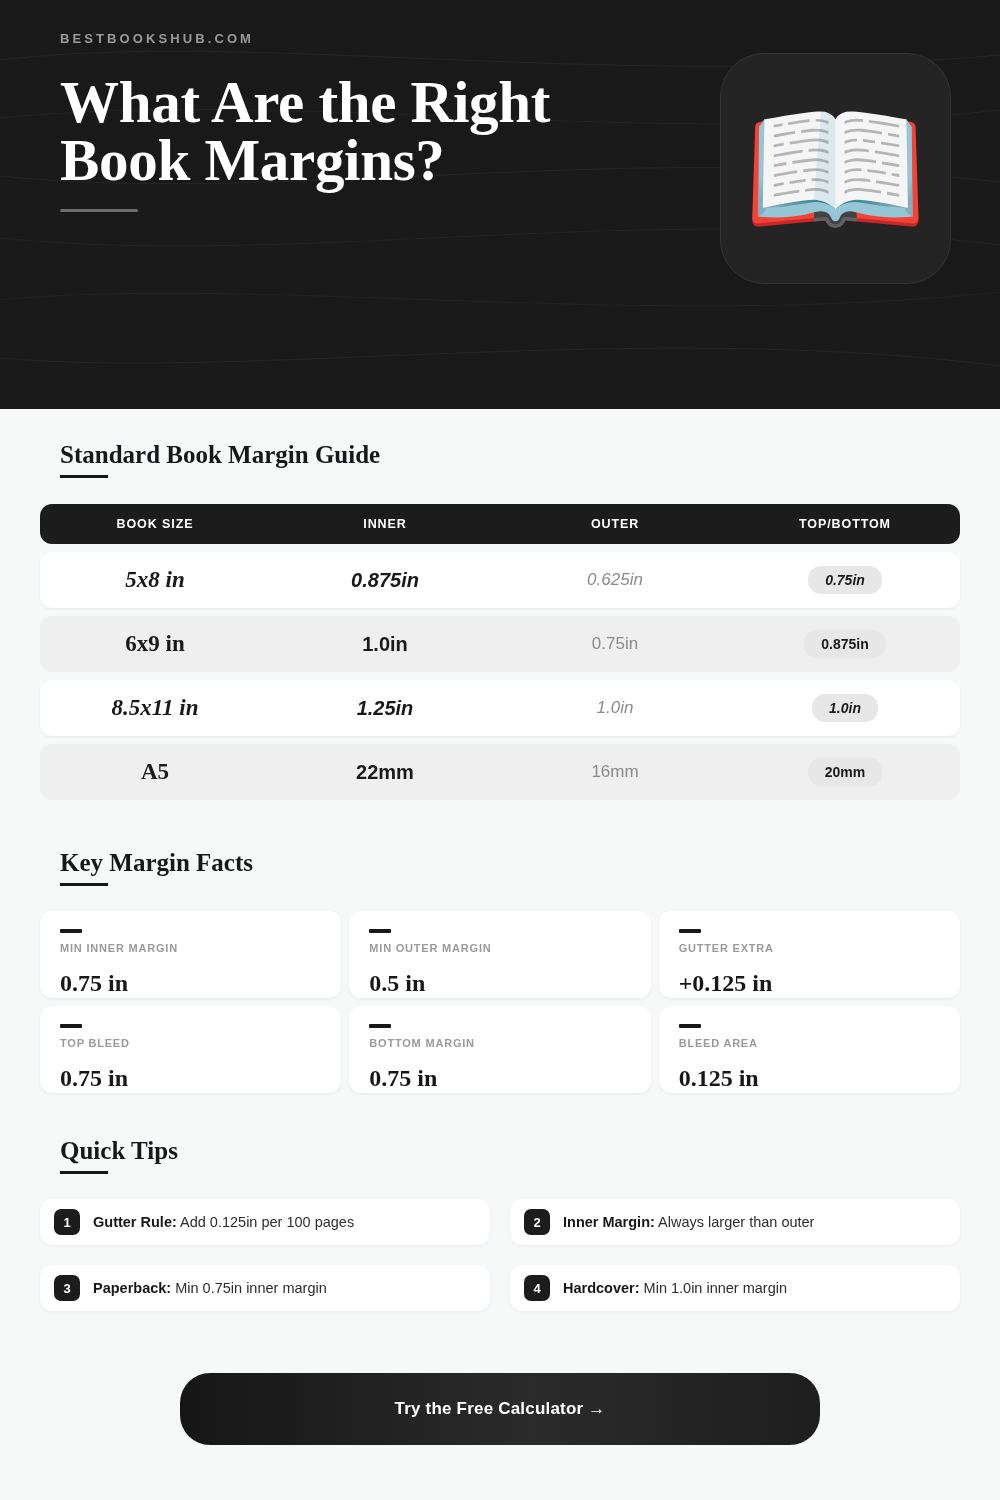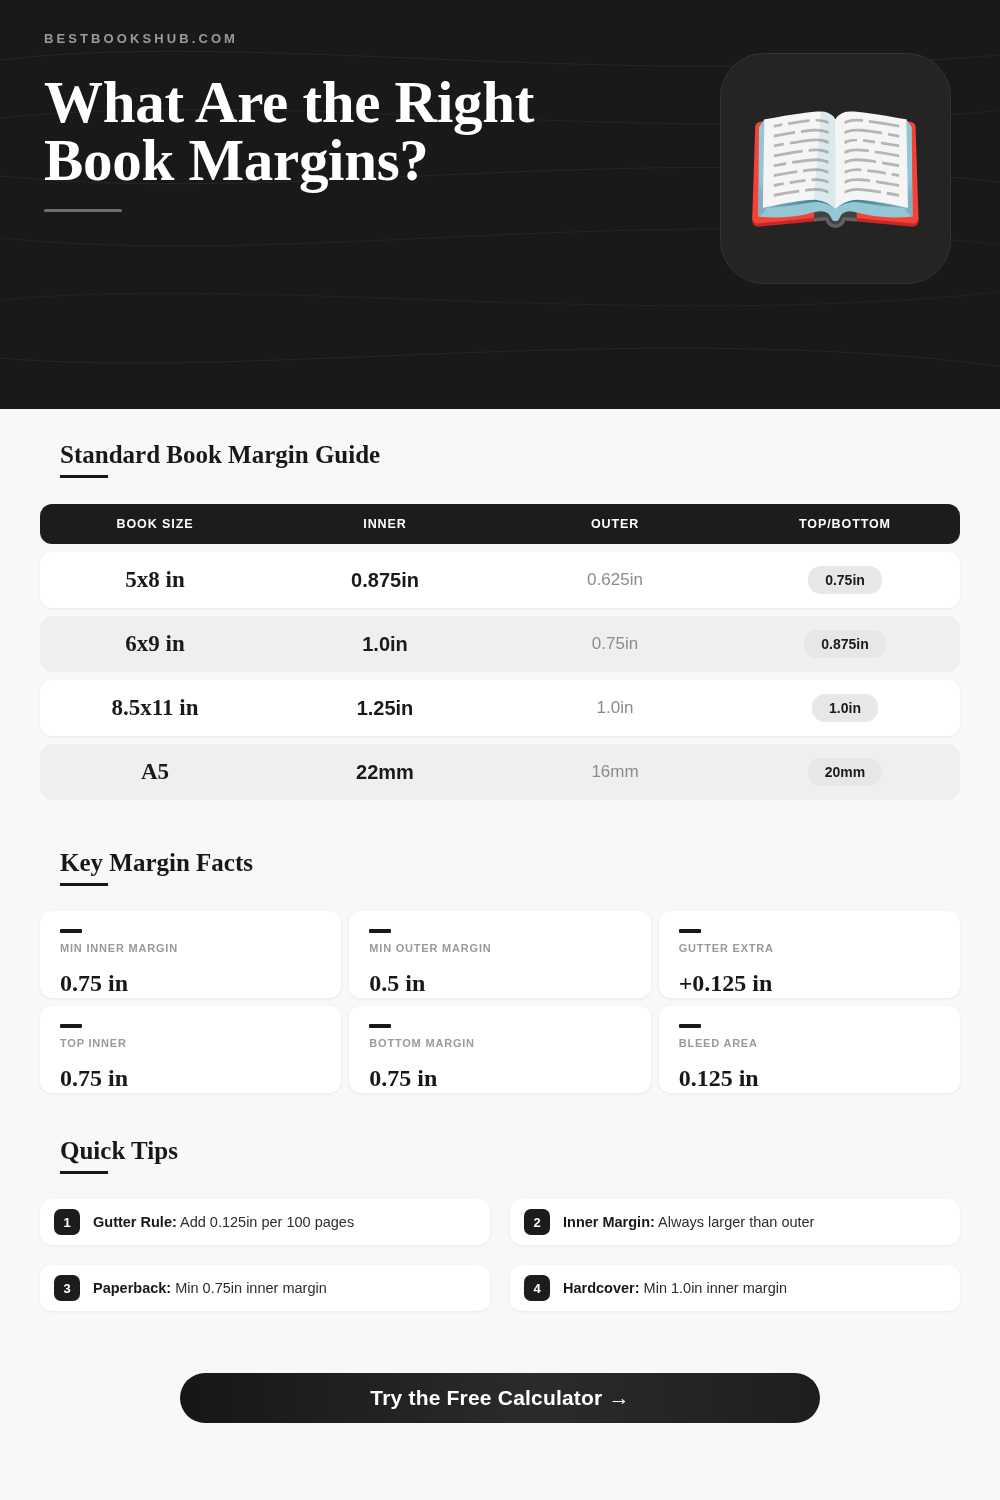--- a/index.html
+++ b/index.html
@@ -25,21 +25,21 @@
     background: #191919;
     overflow: hidden;
   }
   .header-waves {
     position: absolute;
     inset: 0;
     pointer-events: none;
   }
   .header-inner {
     position: relative;
-    padding: 20px 60px 0 44px;
+    padding: 20px 60px 0 60px;
     height: 100%;
     border-radius: 22px;
   }
 
   .site-label {
     font-size: 13px;
     font-weight: bold;
     letter-spacing: 3.1px;
     color: #9a9a9a;
     margin-top: 11px;
@@ -141,20 +141,21 @@
   }
 
   .table-row {
     height: 56px;
     border-radius: 12px;
     margin-top: 8px;
   }
   .table-row.odd {
     background: #ffffff;
     box-shadow: 0 1px 3px rgba(0,0,0,0.07);
+    font-style: italic;
   }
   .table-row.even {
     background: #efefef;
   }
 
   .cell-size {
     font-family: "Liberation Serif", serif;
     font-weight: bold;
     font-size: 23px;
     text-align: center;
@@ -262,25 +263,25 @@
     color: #17181a;
     font-weight: bold;
   }
 
   
   .cta-wrap {
     padding: 0 140px;
     margin-top: 62px;
   }
   .cta-button {
-    height: 50px;
+    height: 72px;
     border-radius: 30px;
     background: linear-gradient(90deg, #161616 0%, #2b2b2b 55%, #1e1e1e 100%);
     color: #ffffff;
-    font-size: 21px;
+    font-size: 17px;
     font-weight: bold;
     display: flex;
     align-items: center;
     justify-content: center;
     letter-spacing: 0.2px;
     border: none;
     width: 100%;
     font-family: "Liberation Sans", sans-serif;
     cursor: pointer;
   }
@@ -374,21 +375,21 @@
         <div class="fact-label">MIN OUTER MARGIN</div>
         <div class="fact-value">0.5 in</div>
       </div>
       <div class="fact-card">
         <div class="fact-tick"></div>
         <div class="fact-label">GUTTER EXTRA</div>
         <div class="fact-value">+0.125 in</div>
       </div>
       <div class="fact-card">
         <div class="fact-tick"></div>
-        <div class="fact-label">TOP INNER</div>
+        <div class="fact-label">TOP BLEED</div>
         <div class="fact-value">0.75 in</div>
       </div>
       <div class="fact-card">
         <div class="fact-tick"></div>
         <div class="fact-label">BOTTOM MARGIN</div>
         <div class="fact-value">0.75 in</div>
       </div>
       <div class="fact-card">
         <div class="fact-tick"></div>
         <div class="fact-label">BLEED AREA</div>

